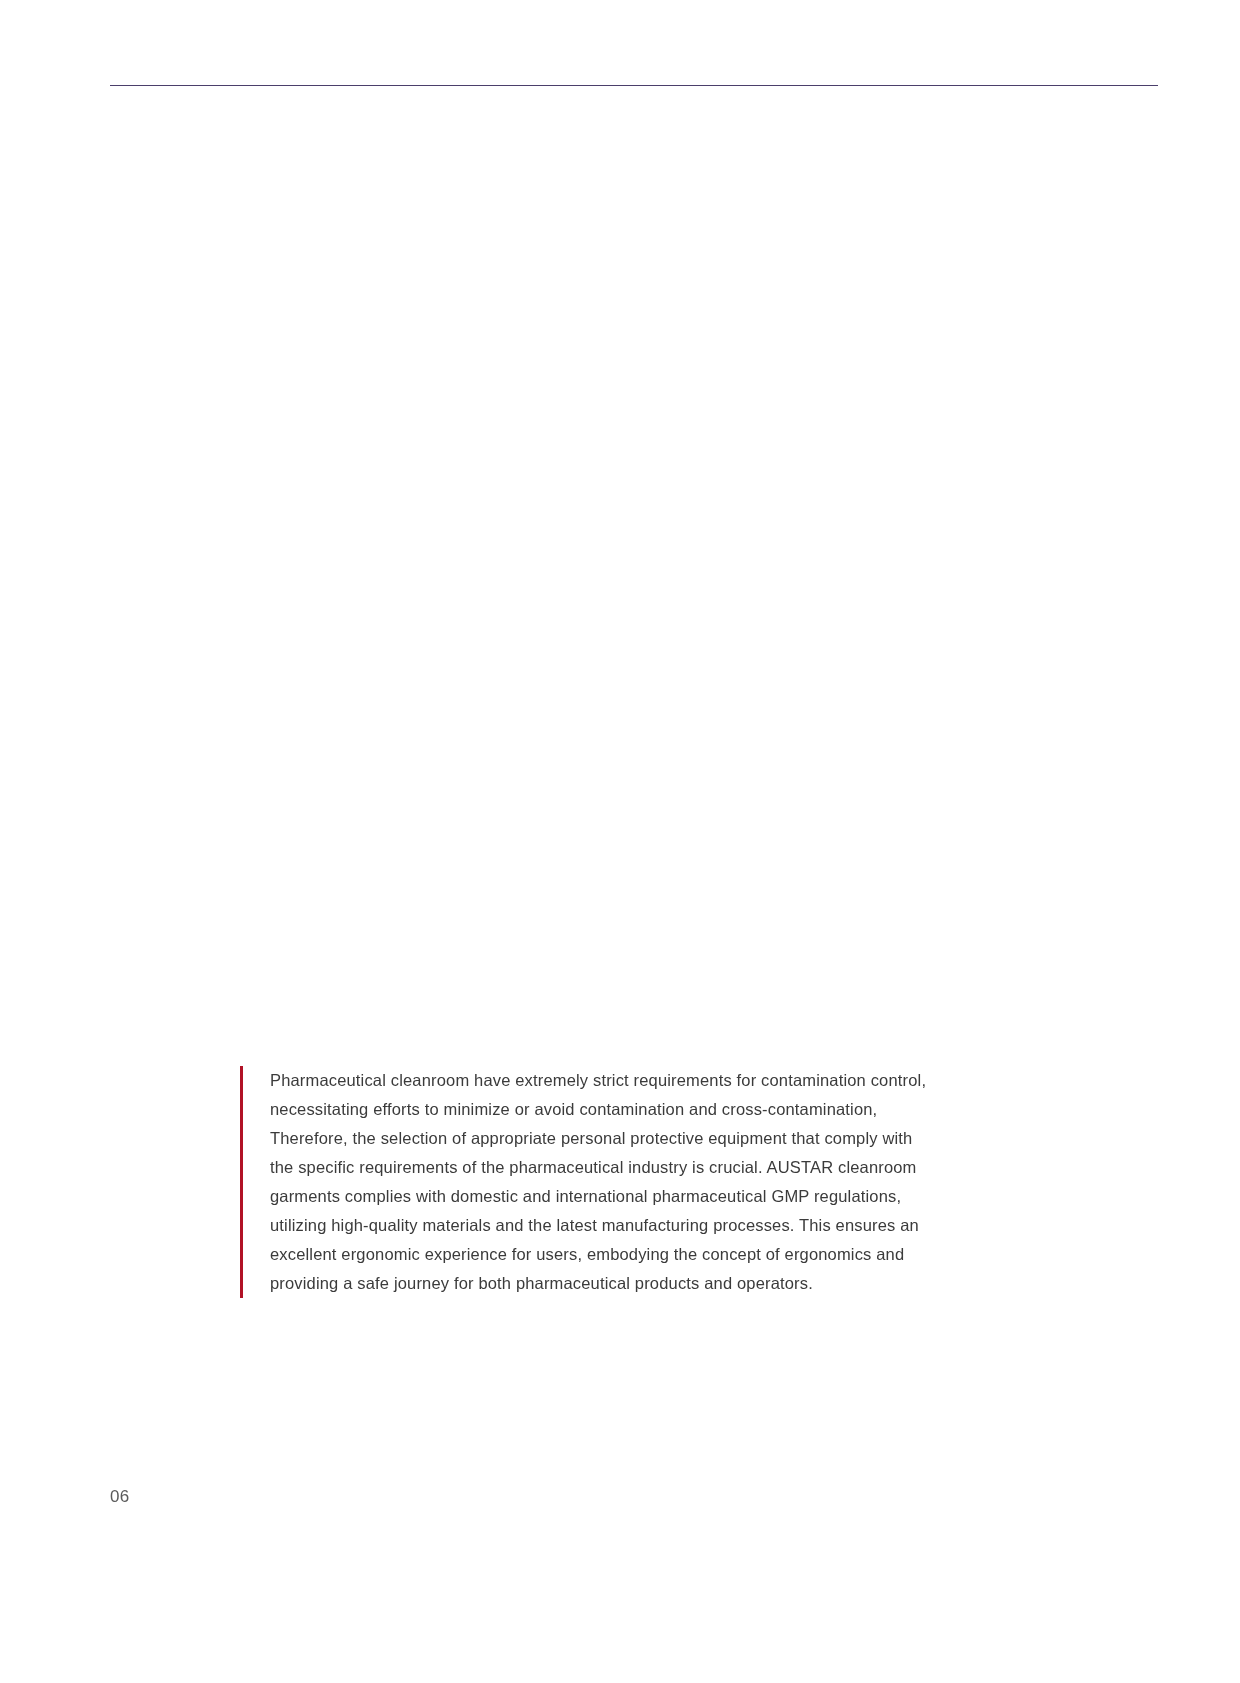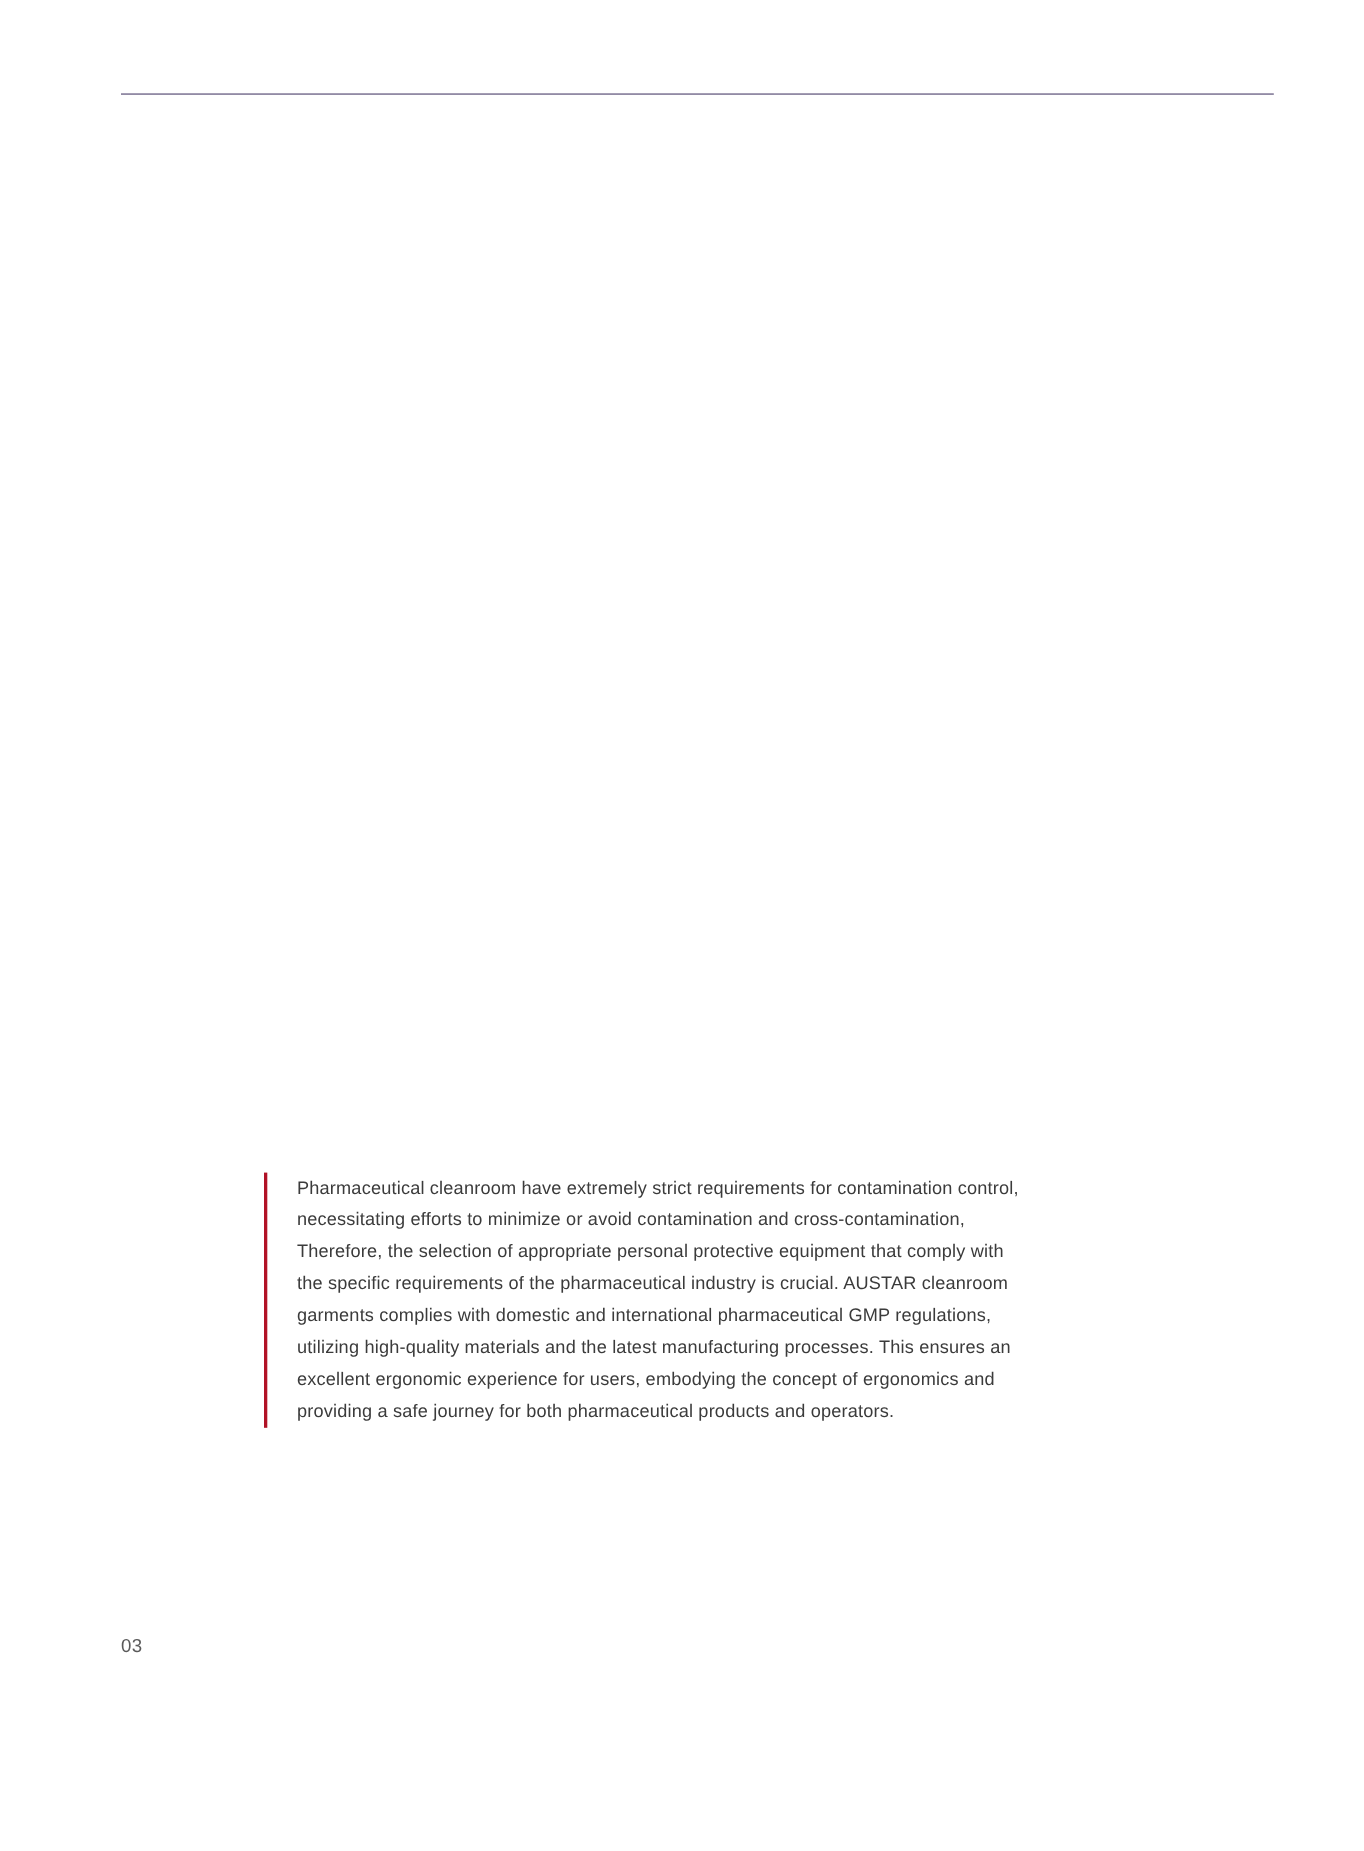--- a/index.html
+++ b/index.html
@@ -63,15 +63,15 @@
 
 <div class="page">
 
   <div class="top-rule"></div>
 
   <div class="quote-block">
     <div class="accent-bar"></div>
     <div class="quote-text">Pharmaceutical cleanroom have extremely strict requirements for contamination control, necessitating efforts to minimize or avoid contamination and cross-contamination, Therefore, the selection of appropriate personal protective equipment that comply with the specific requirements of the pharmaceutical industry is crucial. AUSTAR cleanroom garments complies with domestic and international pharmaceutical GMP regulations, utilizing high-quality materials and the latest manufacturing processes. This ensures an excellent ergonomic experience for users, embodying the concept of ergonomics and providing a safe journey for both pharmaceutical products and operators.</div>
   </div>
 
-  <div class="page-number">03</div>
+  <div class="page-number">06</div>
 
 </div>
 
 </body></html>

